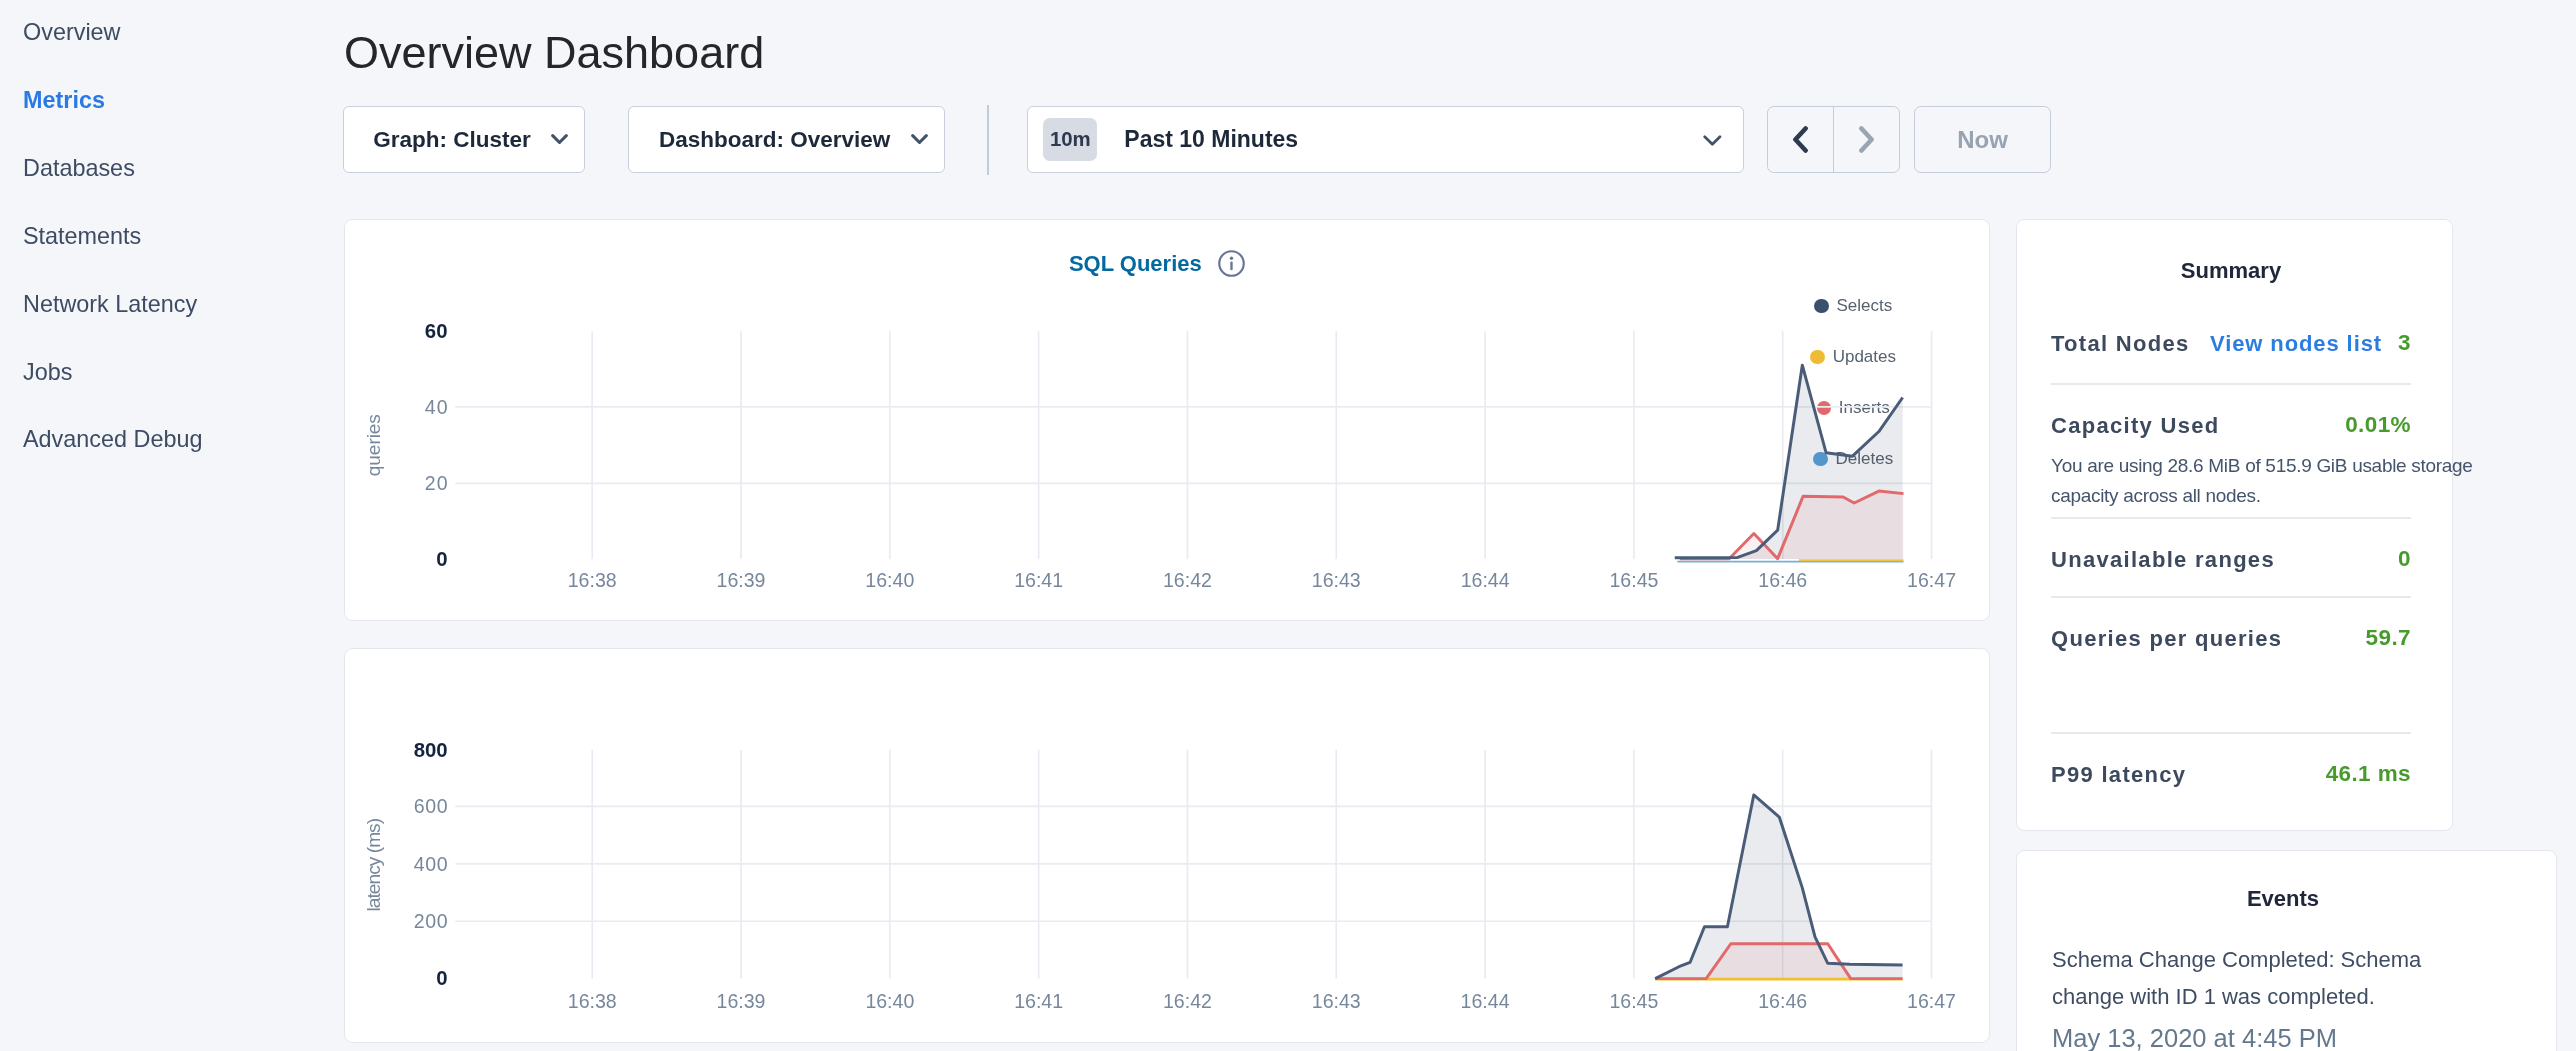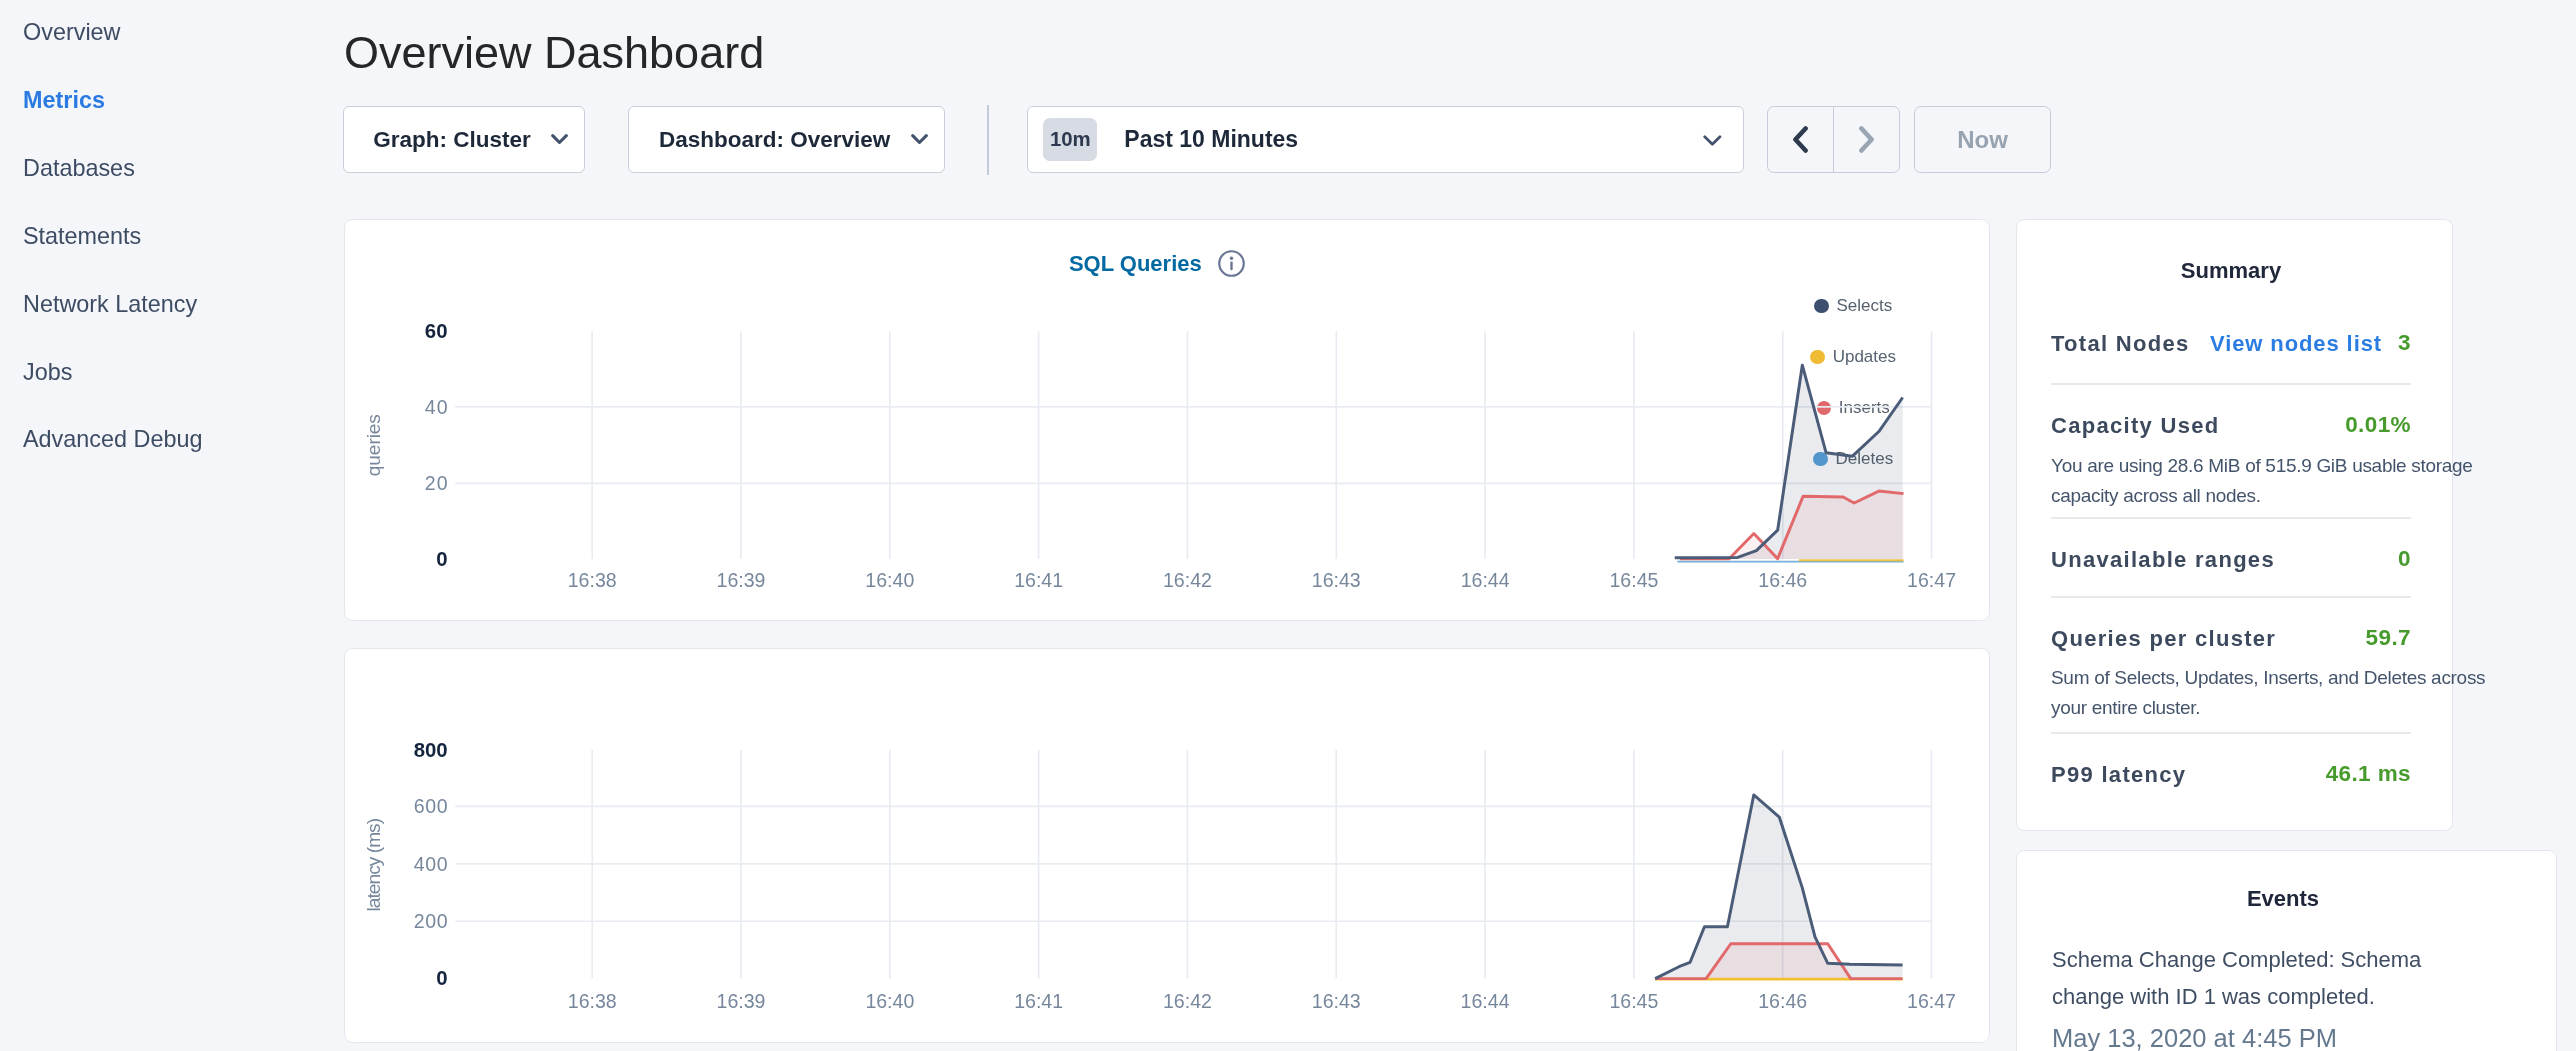--- a/index.html
+++ b/index.html
@@ -203,23 +203,22 @@
   </div>
   <div class="abs srow-value" style="right:41px; top:110px;">3</div>
   <div class="ssep" style="top:163px;"></div>
   <div class="abs srow-label" style="left:34px; top:193px;">Capacity Used</div>
   <div class="abs srow-value" style="right:41px; top:192px;">0.01%</div>
   <div class="abs sdesc" style="left:34px; top:231px;">You are using 28.6 MiB of 515.9 GiB usable storage<br>capacity across all nodes.</div>
   <div class="ssep" style="top:297px;"></div>
   <div class="abs srow-label" style="left:34px; top:327px;">Unavailable ranges</div>
   <div class="abs srow-value" style="right:41px; top:326px;">0</div>
   <div class="ssep" style="top:376px;"></div>
-  <div class="abs srow-label" style="left:34px; top:406px;">Queries per cluster</div>
+  <div class="abs srow-label" style="left:34px; top:406px;">Queries per queries</div>
   <div class="abs srow-value" style="right:41px; top:405px;">59.7</div>
-  <div class="abs sdesc" style="left:34px; top:443px;">Sum of Selects, Updates, Inserts, and Deletes across<br>your entire cluster.</div>
   <div class="ssep" style="top:512px;"></div>
   <div class="abs srow-label" style="left:34px; top:542px;">P99 latency</div>
   <div class="abs srow-value" style="right:41px; top:541px;">46.1 ms</div>
 </div>
 
 <div class="card" id="events" style="left:2016px; top:850px; width:541px; height:357px;">
   <div class="abs" style="top:35px; left:34px; right:41px; text-align:center; font-size:22px; font-weight:bold; color:#20273a;">Events</div>
   <div class="abs" style="left:35px; top:90px; width:476px; font-size:22px; line-height:37px; color:#3f4d63;">Schema Change Completed: Schema<br>change with ID 1 was completed.</div>
   <div class="abs" style="left:35px; top:173px; font-size:25.5px; color:#64788e;">May 13, 2020 at 4:45 PM</div>
 </div>

